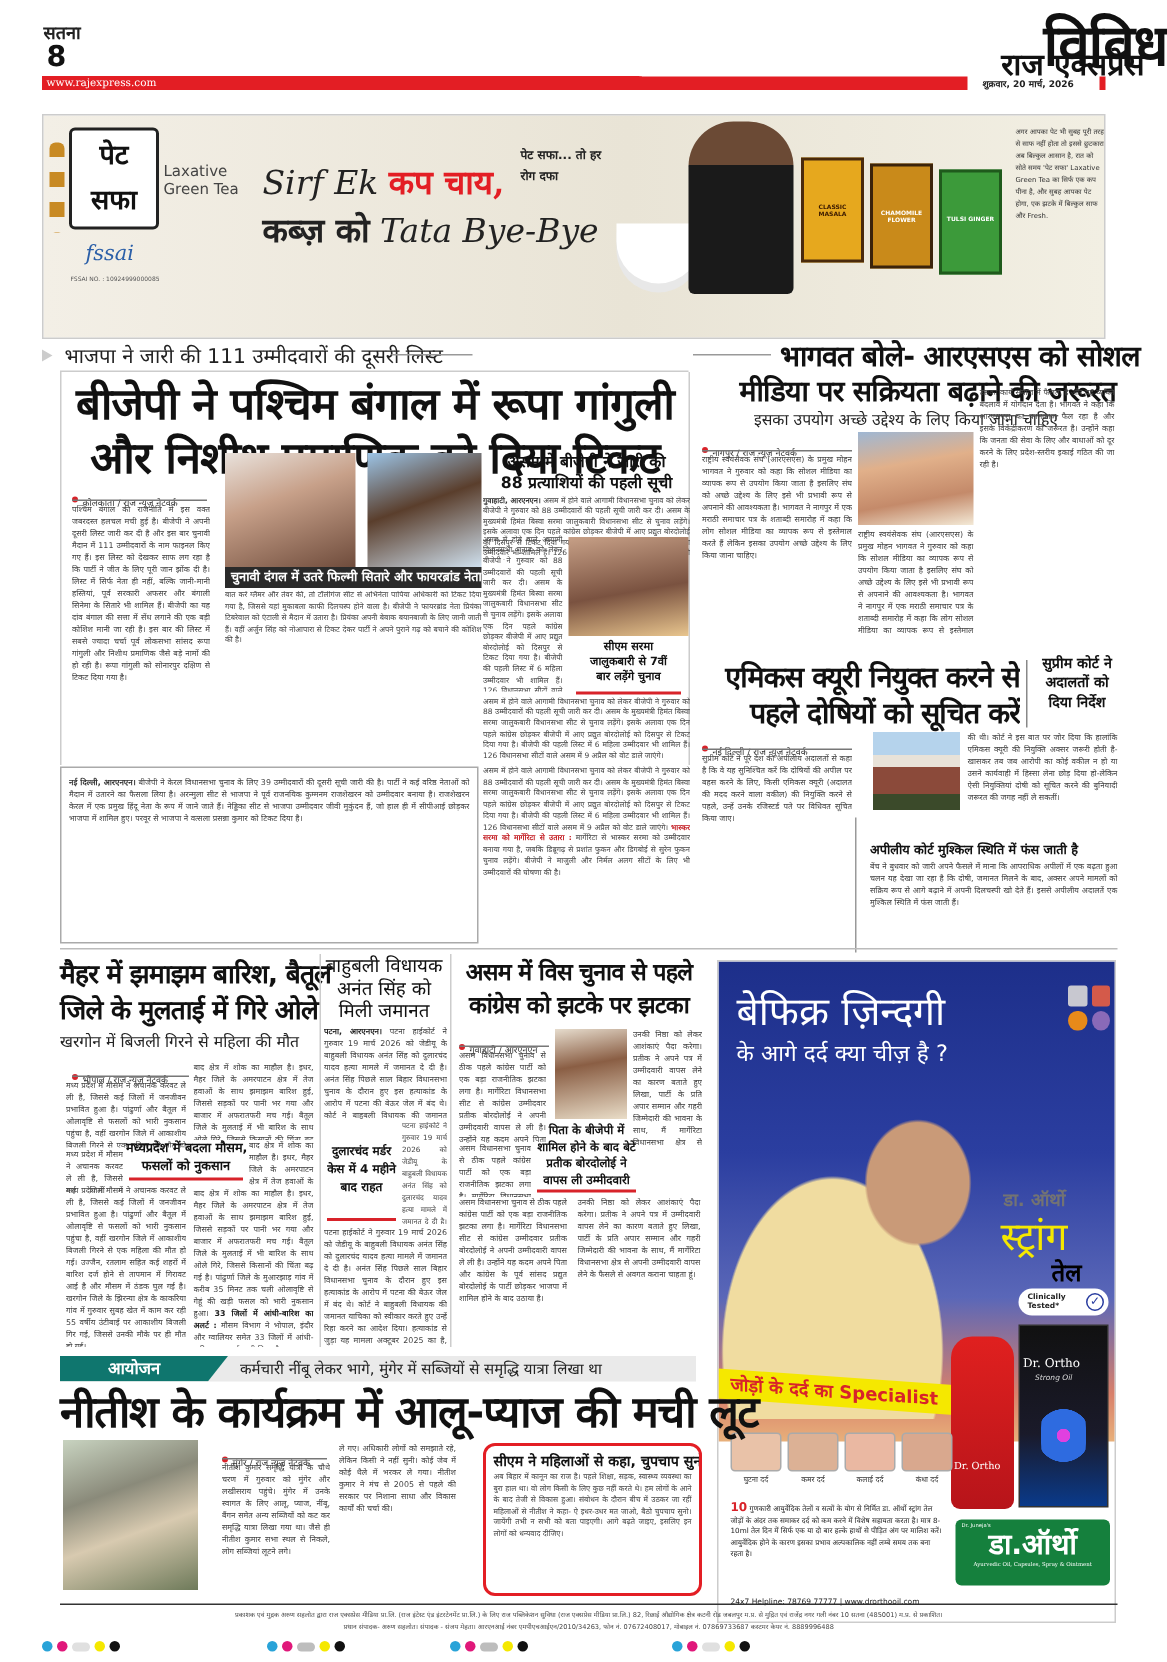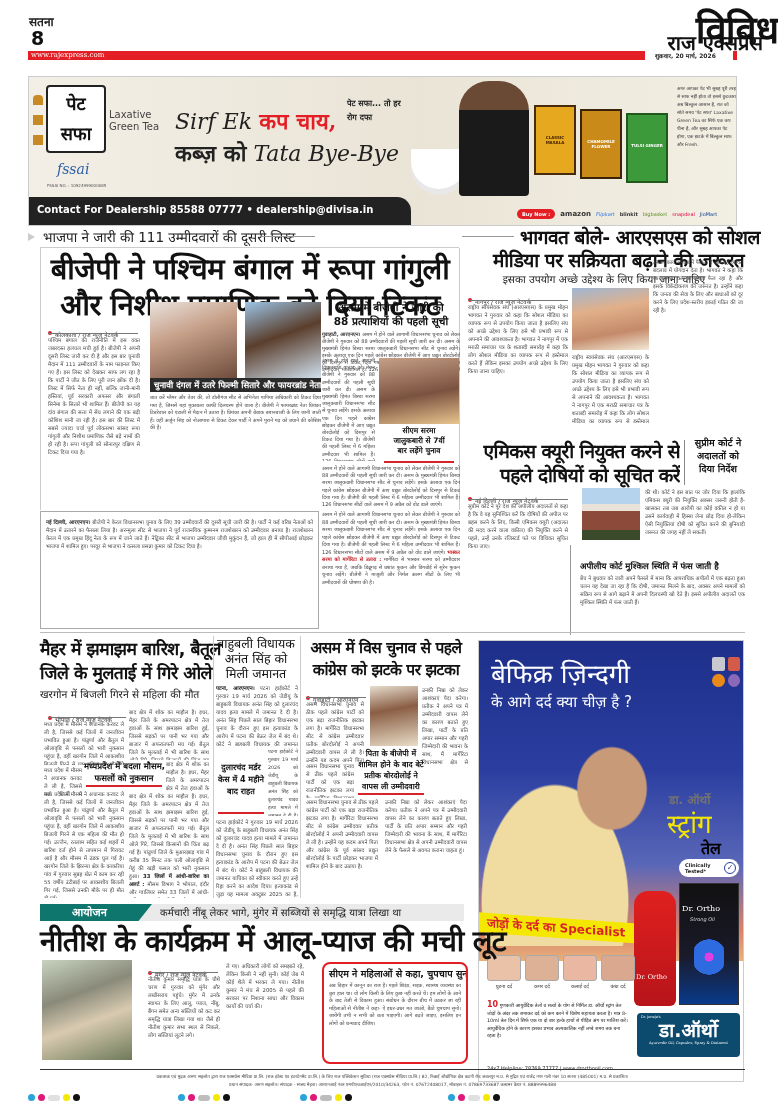--- a/index.html
+++ b/index.html
@@ -61,32 +61,20 @@
   <div class="abs" style="left:430px;top:4px;width:70px;height:115px;background:linear-gradient(180deg,#6b4a35 0 25%,#1a1a1a 25%);border-radius:30px 30px 4px 4px"></div>
   <div class="abs" style="left:505px;top:18px;width:140px;height:90px">
     <div class="abs" style="left:0;top:10px;width:42px;height:70px;background:#e6a81e;border:2px solid #4a2a0c"></div>
     <div class="abs" style="left:46px;top:14px;width:42px;height:70px;background:#c98a1a;border:2px solid #3b230a"></div>
     <div class="abs" style="left:92px;top:18px;width:42px;height:70px;background:#3c9a3a;border:2px solid #1f5a1c"></div>
     <div class="abs" style="left:2px;top:40px;width:38px;font-size:4px;color:#3b1a00;text-align:center;font-weight:bold">CLASSIC MASALA</div>
     <div class="abs" style="left:48px;top:44px;width:38px;font-size:4px;color:#fff;text-align:center;font-weight:bold">CHAMOMILE FLOWER</div>
     <div class="abs" style="left:94px;top:48px;width:38px;font-size:4px;color:#fff;text-align:center;font-weight:bold">TULSI GINGER</div>
   </div>
   <div class="abs" style="left:648px;top:8px;width:60px;font-size:4.6px;line-height:8px;color:#333">अगर आपका पेट भी सुबह पूरी तरह से साफ नहीं होता तो इससे छुटकारा अब बिल्कुल आसान है, रात को सोते समय 'पेट सफा' Laxative Green Tea का सिर्फ एक कप पीना है, और सुबह आपका पेट होगा, एक झटके में बिल्कुल साफ और Fresh.</div>
-  <div class="abs" style="left:0;bottom:0;width:382px;height:28px;background:#222;border-radius:0 14px 0 0">
-    <span class="abs" style="left:8px;top:7px;font-size:10px;font-weight:bold;color:#fff;white-space:nowrap">Contact For Dealership 85588 07777 • dealership@divisa.in</span>
-  </div>
-  <div class="abs" style="left:488px;bottom:2px;width:220px;height:18px;display:flex;align-items:center;gap:5px;font-size:5px;color:#333">
-    <span style="background:#e31e24;color:#fff;border-radius:8px;padding:2px 5px;font-weight:bold">Buy Now :</span>
-    <span style="font-weight:bold;font-size:7px">amazon</span>
-    <span style="color:#2874f0;font-style:italic">Flipkart</span>
-    <span style="font-weight:bold">blinkit</span>
-    <span style="color:#5b8c1e">bigbasket</span>
-    <span style="color:#e40046">snapdeal</span>
-    <span style="color:#0a3d91">JioMart</span>
-  </div>
 </div>
 
 <div class="abs" style="left:28px;top:226px;width:235px;height:22px;display:flex;align-items:center">
   <span style="display:inline-block;width:0;height:0;border-left:7px solid #ccc;border-top:4px solid transparent;border-bottom:4px solid transparent;margin-right:8px"></span>
   <span style="font-size:13.5px;color:#222;white-space:nowrap">भाजपा ने जारी की 111 उम्मीदवारों की दूसरी लिस्ट</span>
 </div>
 <div class="abs" style="left:261px;top:236px;width:54px;border-top:1px solid #999"></div>
 <div class="abs" style="left:42px;top:248px;width:415px;height:1px"></div>
 <div class="abs" style="left:40px;top:247px;width:419px;height:1px;border-top:1px solid #ccc"></div>
 <div class="abs" style="left:40px;top:248px;width:420px;text-align:center;font-size:29px;font-weight:bold;color:#111;letter-spacing:-0.5px;white-space:nowrap">बीजेपी ने पश्चिम बंगाल में रूपा गांगुली</div>
@@ -252,21 +240,21 @@
     <div style="width:34px;text-align:center">
         <div style="height:26px;background:#d9a88e;border:1px solid #aaa;border-radius:3px"></div>
         <div style="font-size:5px;margin-top:2px;color:#333">कंधा दर्द</div>
       </div>
   </div>
   <div class="abs" style="left:8px;top:360px;width:142px;font-size:4.8px;line-height:7.5px;color:#222">
     <b style="color:#d8232a;font-size:8px">10</b>
     <span>गुणकारी आयुर्वेदिक तेलों व सत्वों के योग से निर्मित डा. ऑर्थो स्ट्रांग तेल जोड़ों के अंदर तक समाकर दर्द को कम करने में विशेष सहायता करता है। मात्र 8-10ml तेल दिन में सिर्फ एक या दो बार हल्के हाथों से पीड़ित अंग पर मालिश करें। आयुर्वेदिक होने के कारण इसका प्रभाव अल्पकालिक नहीं लम्बे समय तक बना रहता है।</span>
   </div>
   <div class="abs" style="left:8px;top:424px;font-size:5px;color:#222;white-space:nowrap">24x7 Helpline: 78769 77777 | www.drorthooil.com</div>
-  <div class="abs" style="left:158px;top:372px;width:103px;height:44px;background:#0c4a6e;border-radius:4px;padding:2px 4px;color:#fff">
+  <div class="abs" style="left:158px;top:372px;width:103px;height:44px;background:#15803d;border-radius:4px;padding:2px 4px;color:#fff">
     <div style="font-size:3.5px">Dr. Juneja's</div>
     <div style="font-size:19px;font-weight:bold;line-height:22px;text-align:center">डा.ऑर्थो</div>
     <div style="font-size:3.6px;text-align:center;font-family:'DejaVu Serif',serif;white-space:nowrap">Ayurvedic Oil, Capsules, Spray &amp; Ointment</div>
   </div>
 </div>
 
 <div class="abs" style="left:40px;top:904px;width:424px;height:17px;background:#eaeaea"></div>
 <div class="abs" style="left:40px;top:904px;width:112px;height:17px;background:#0f766e;color:#fff;font-size:11px;font-weight:bold;line-height:17px;padding-left:32px;clip-path:polygon(0 0,100% 0,88% 100%,0 100%)">आयोजन</div>
 <div class="abs" style="left:160px;top:905px;width:305px;font-size:10px;color:#222;white-space:nowrap;overflow:hidden">कर्मचारी नींबू लेकर भागे, मुंगेर में सब्जियों से समृद्धि यात्रा लिखा था</div>
 <div class="abs" style="left:40px;top:920px;width:430px;font-size:29px;font-weight:bold;color:#111;white-space:nowrap;letter-spacing:-0.8px">नीतीश के कार्यक्रम में आलू-प्याज की मची लूट</div>

